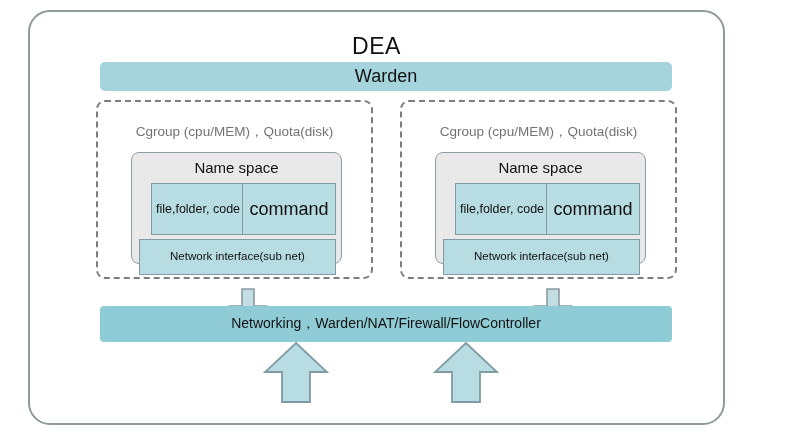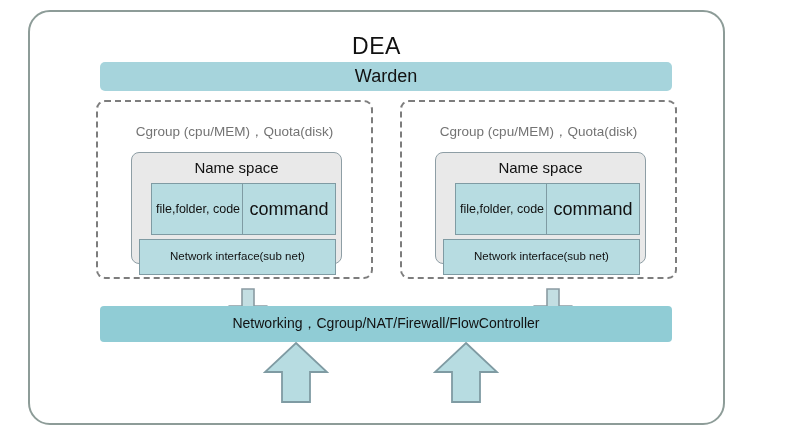--- a/index.html
+++ b/index.html
@@ -212,16 +212,16 @@
     </svg>
   </div>
 
   <div id="arrow-up-right" class="arrow">
     <svg width="66" height="62" viewBox="0 0 66 62">
       <polygon points="33,1 64,30 47,30 47,60 19,60 19,30 2,30" fill="#b7dce1" stroke="#7f9ba3" stroke-width="1.8"></polygon>
     </svg>
   </div>
 
   <div id="networking-bar">
-    <span>Networking，Cgroup/NAT/Firewall/FlowController</span>
+    <span>Networking，Warden/NAT/Firewall/FlowController</span>
   </div>
 
 </div>
 
 </body></html>

